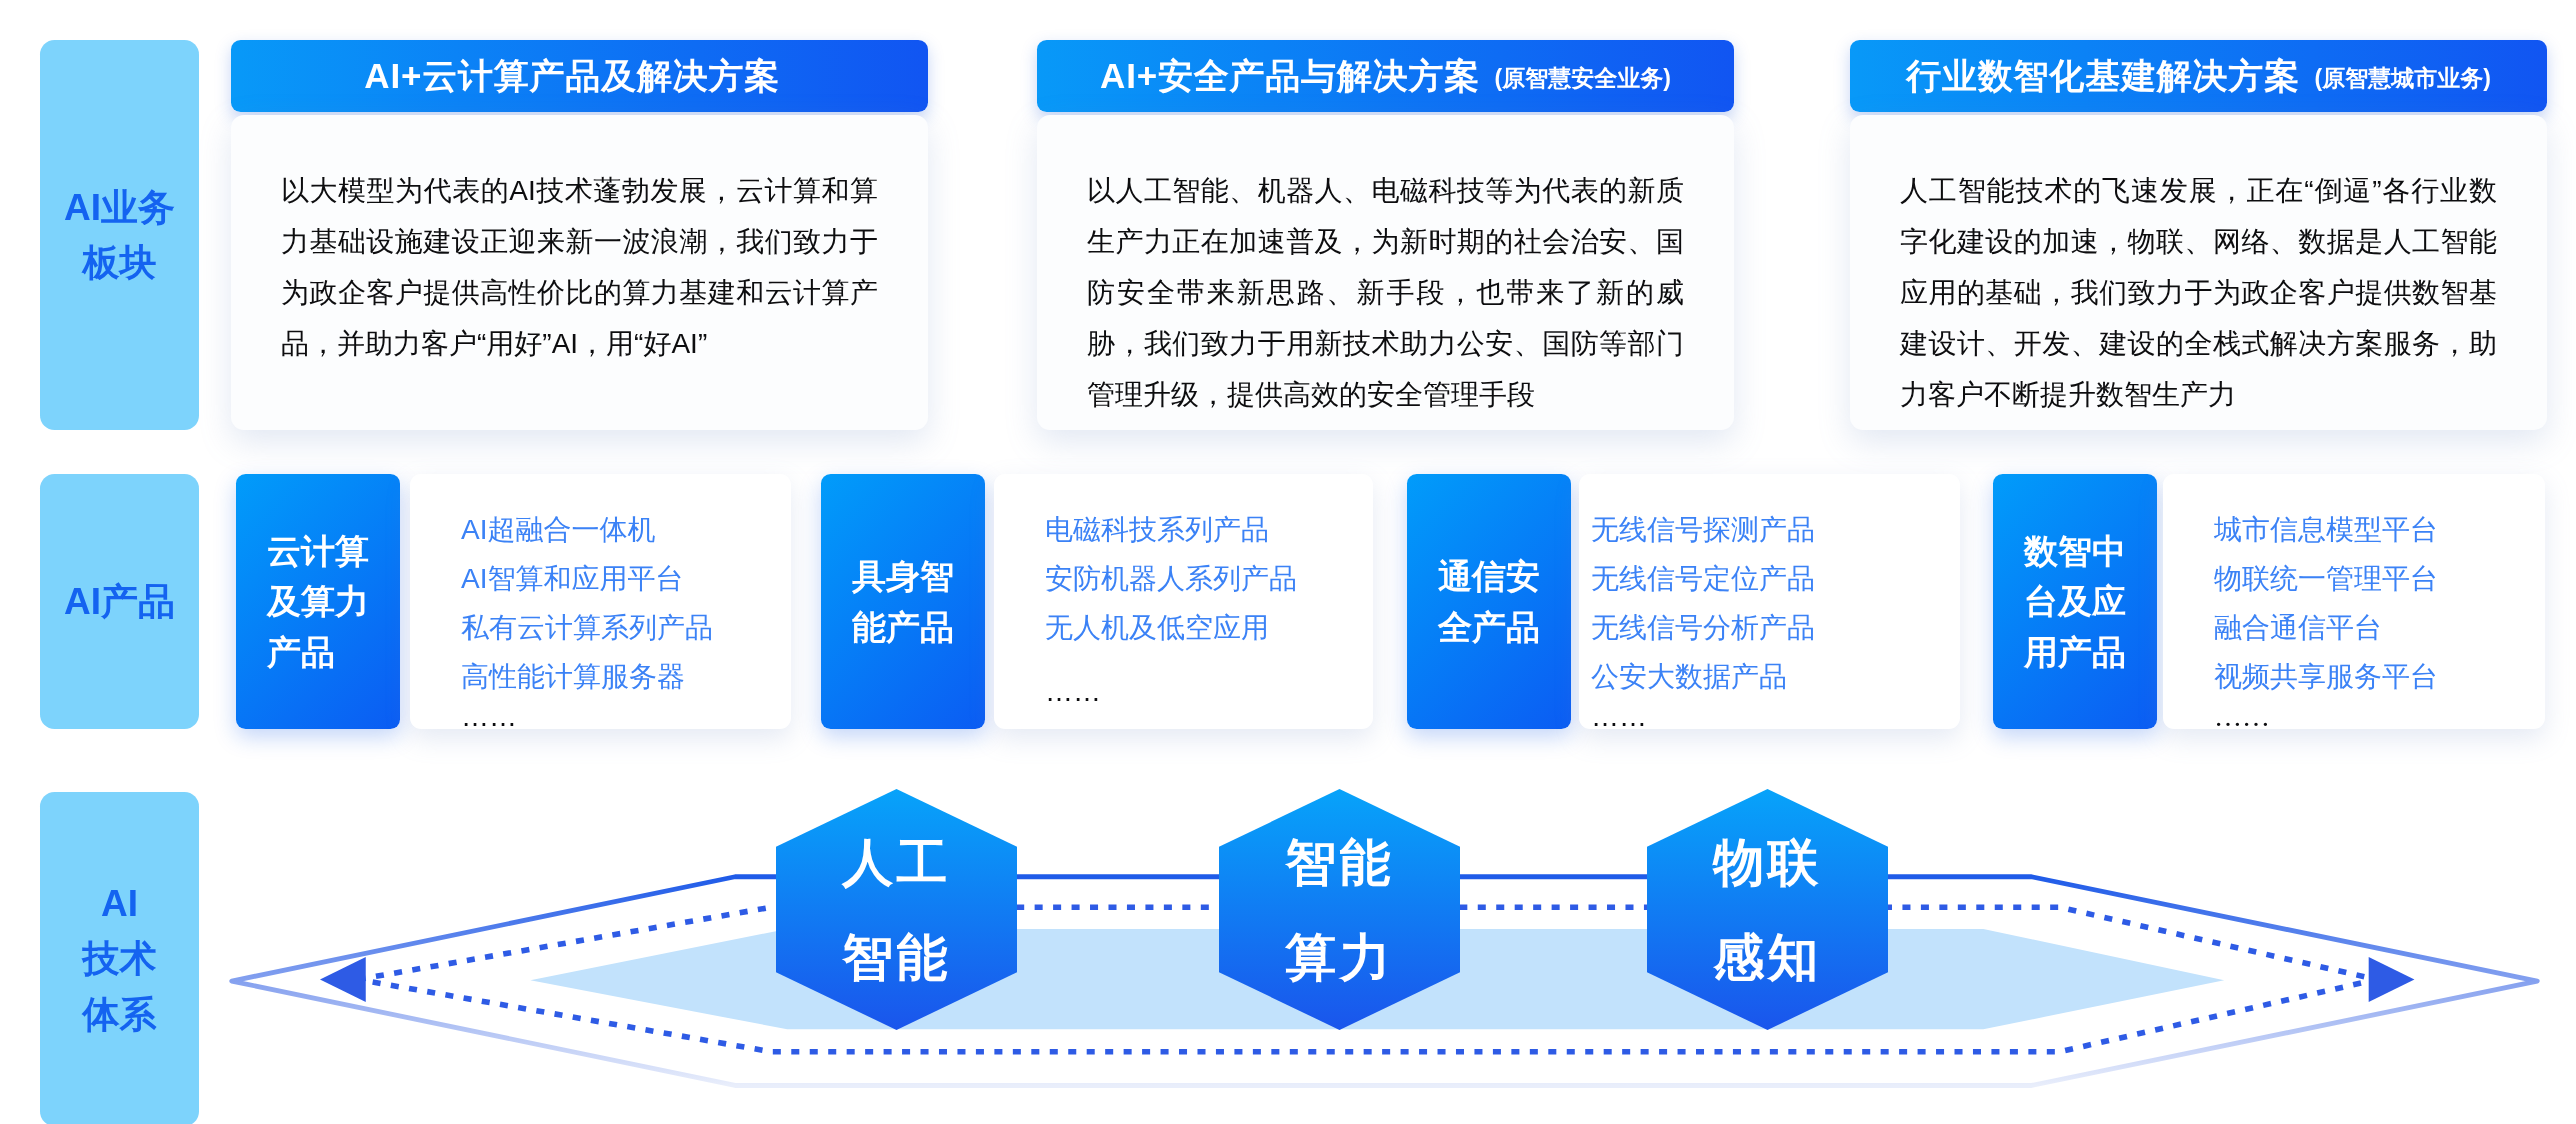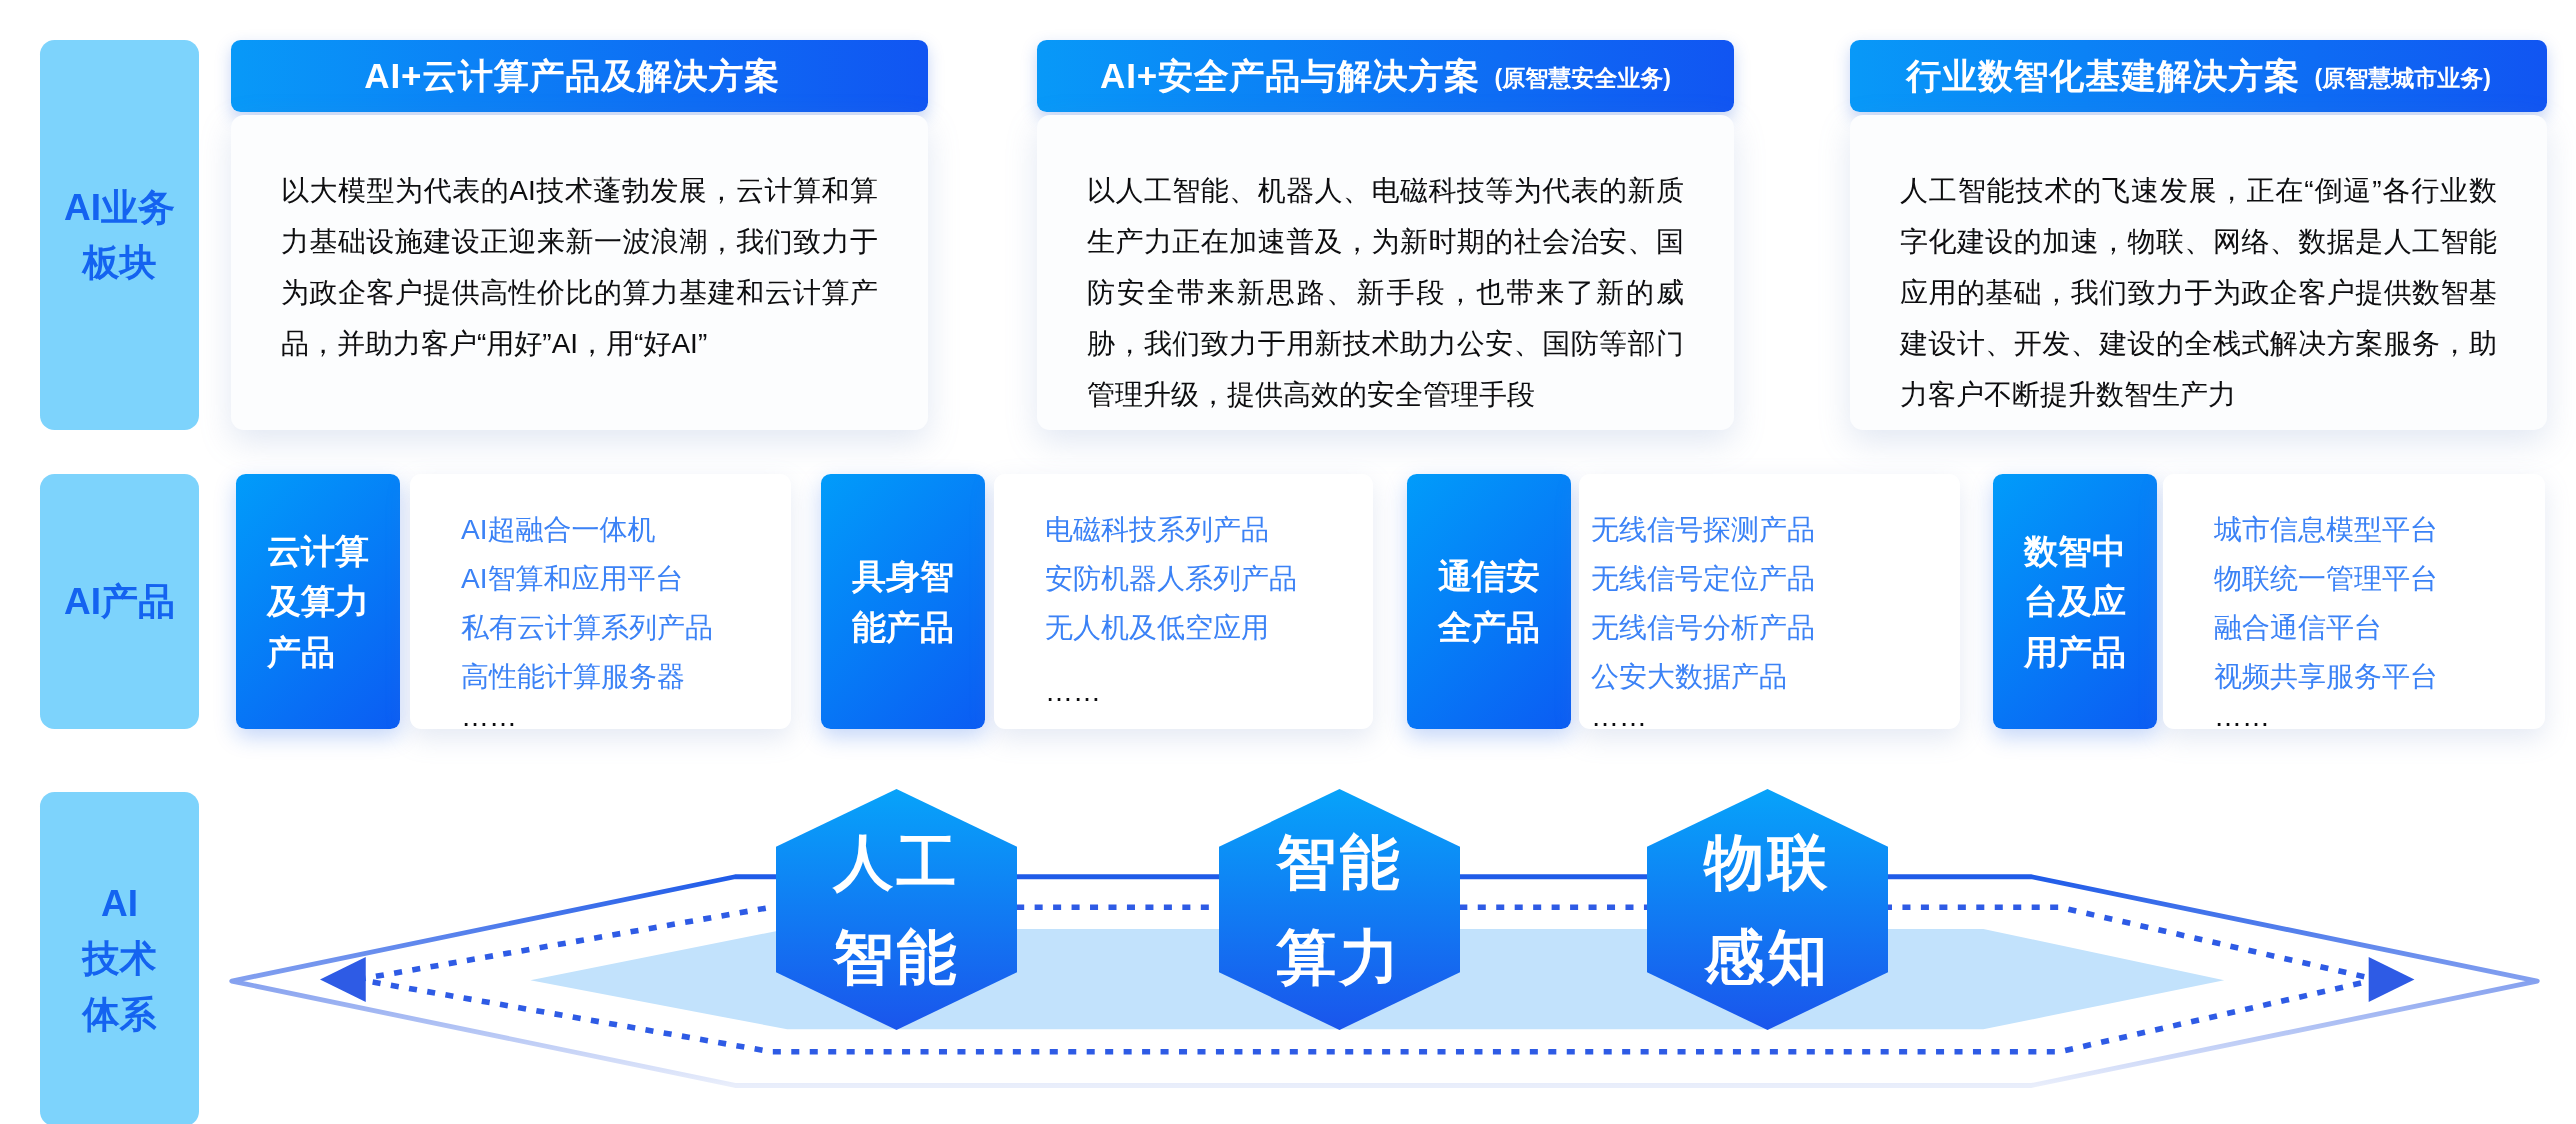--- a/index.html
+++ b/index.html
@@ -46,31 +46,31 @@
   .cat-card .cat-text{display:inline-block;text-align:left;color:#fff;font-size:34px;font-weight:700;line-height:1.48;}
   .cat-text span{display:block;}
   .g0{left:236px;} .g1{left:821px;} .g2{left:1407px;} .g3{left:1993px;}
   .list-card{
     position:absolute;top:474px;height:255px;border-radius:11.2px;background:#ffffff;
     box-shadow:0 9.6px 26px rgba(125,150,200,0.20);
     padding:30.5px 16px 21px 51px;box-sizing:border-box;
     display:flex;flex-direction:column;
   }
   .l0{left:410px;width:381px;} .l1{left:994px;width:379px;}
-  .l2{left:1579px;width:381px;padding-left:12px;} .l3{left:2163px;width:382px;}
+  .l2{left:1579px;width:381px;padding-left:12px;} .l3{left:2163px;width:382px;font-family:Liberation Serif, serif;}
   .list-item{font-size:28px;line-height:49px;color:#3b82f6;font-weight:500;}
   .list-more{margin-top:auto;font-size:28px;line-height:32px;color:#0D0D0F;font-weight:500;}
   
   #deco-svg{position:absolute;left:201px;top:835px;width:2375px;height:289px;}
   .hex-badge{
     position:absolute;top:789px;width:241px;height:241px;
     clip-path:polygon(50% 0%,100% 24%,100% 76%,50% 100%,0% 76%,0% 24%);
     background:linear-gradient(180deg,#07A3FA 0%,#1A55EC 100%);
     display:flex;flex-direction:column;align-items:center;justify-content:center;
-    color:#ffffff;font-size:60px;font-weight:700;line-height:95px;text-align:center;
+    color:#ffffff;font-size:51px;font-weight:700;line-height:95px;text-align:center;
     z-index:3;
   }
   .hx0{left:776px;} .hx1{left:1219px;} .hx2{left:1647px;}
   .hex-badge span{display:block;letter-spacing:3.2px;}
   .rl-line{display:block;}
 </style>
 </head>
 <body>
 
 <div id="canvas">

